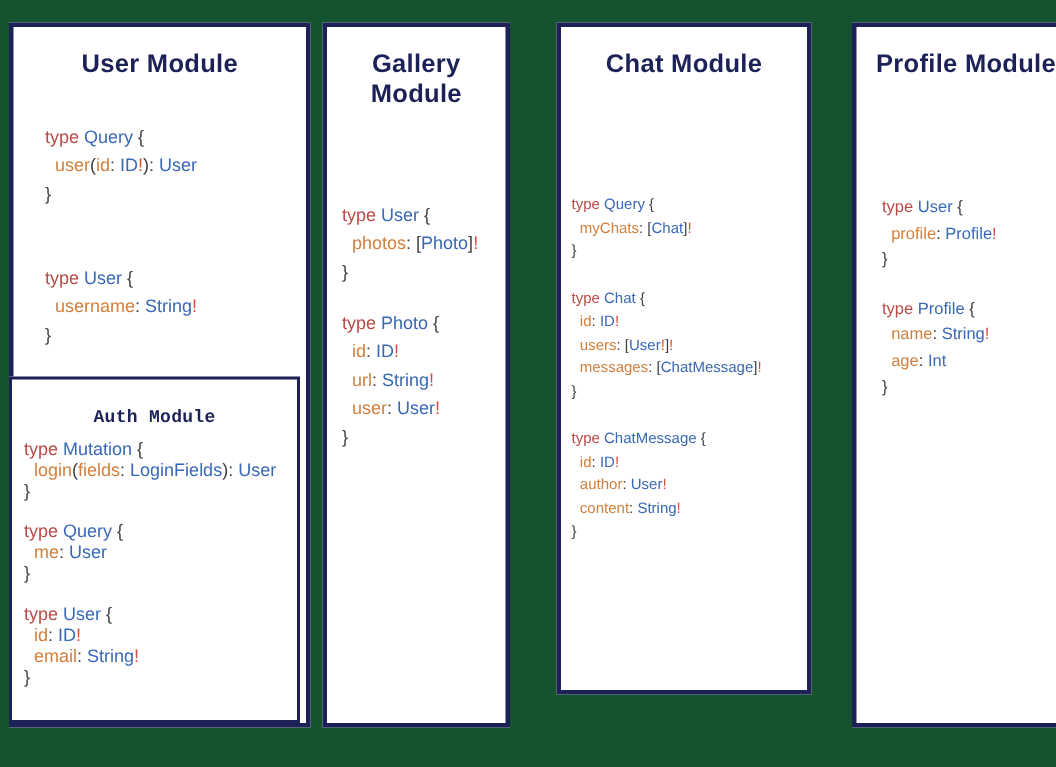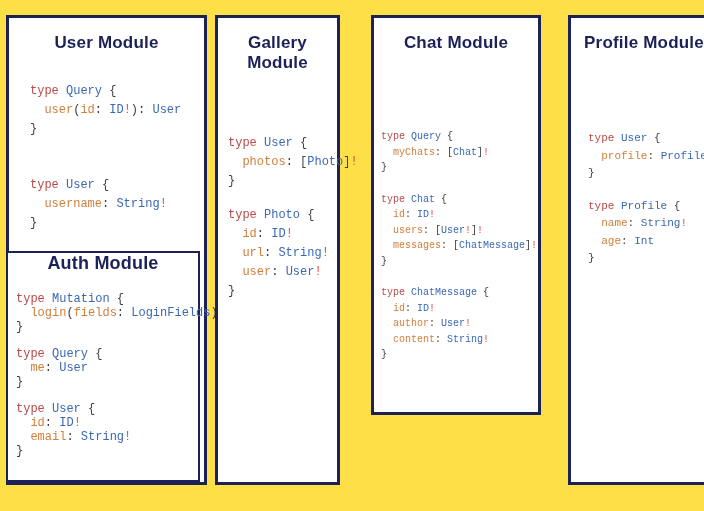--- a/index.html
+++ b/index.html
@@ -8,31 +8,31 @@
     background: #ffffff;
     width: 704px;
     height: 511px;
     overflow: hidden;
     font-family: "Liberation Sans", sans-serif;
   }
   .canvas {
     position: relative;
     width: 704px;
     height: 511px;
-    background: #fde047;
+    background: #14532d;
   }
   .panel {
     position: absolute;
     box-sizing: border-box;
     background: #ffffff;
     border: 3px solid var(--navy, #1c2157);
   }
   .panel-user    { left: 6px;   top: 15px; width: 201px; height: 470px; }
   .panel-gallery { left: 215px; top: 15px; width: 125px; height: 470px; }
-  .panel-chat    { left: 371px; top: 15px; width: 170px; height: 400px; }
+  .panel-chat    { left: 371px; top: 15px; width: 170px; height: 448px; }
   .panel-profile { left: 568px; top: 15px; width: 152px; height: 470px; }
 
   .panel-title {
     margin: 15px 0 0 0;
     text-align: center;
     color: var(--navy, #1c2157);
     font-weight: 700;
     font-size: 17px;
     letter-spacing: 0.2px;
     font-family: "Liberation Sans", sans-serif;
@@ -42,27 +42,28 @@
     position: absolute;
     box-sizing: border-box;
     left: -3px;
     top: 233px;
     width: 194px;
     height: 231px;
     background: #ffffff;
     border: 2px solid var(--navy, #1c2157);
   }
   .auth-box .panel-title {
-    font-size: 18px;
-    margin-top: 0;
+    font-size: 12px;
+    margin-top: 18px;
+    font-family: Liberation Mono, monospace;
   }
 
   .code {
     position: absolute;
-    font-family: Liberation Mono, monospace;
+    font-family: Liberation Sans, sans-serif;
     white-space: pre;
     color: var(--punct, #3f3f3f);
   }
   .code-line { white-space: pre; }
   .code-block { margin: 0; }
 
   .user-code    { left: 21px; top: 64px;  font-size: 12px; line-height: 19px; }
   .user-code    .code-block { margin-bottom: 37px; }
   .auth-code    { left: 8px;  top: 39px;  font-size: 12px;  line-height: 14px; }
   .auth-code    .code-block { margin-bottom: 13px; }

